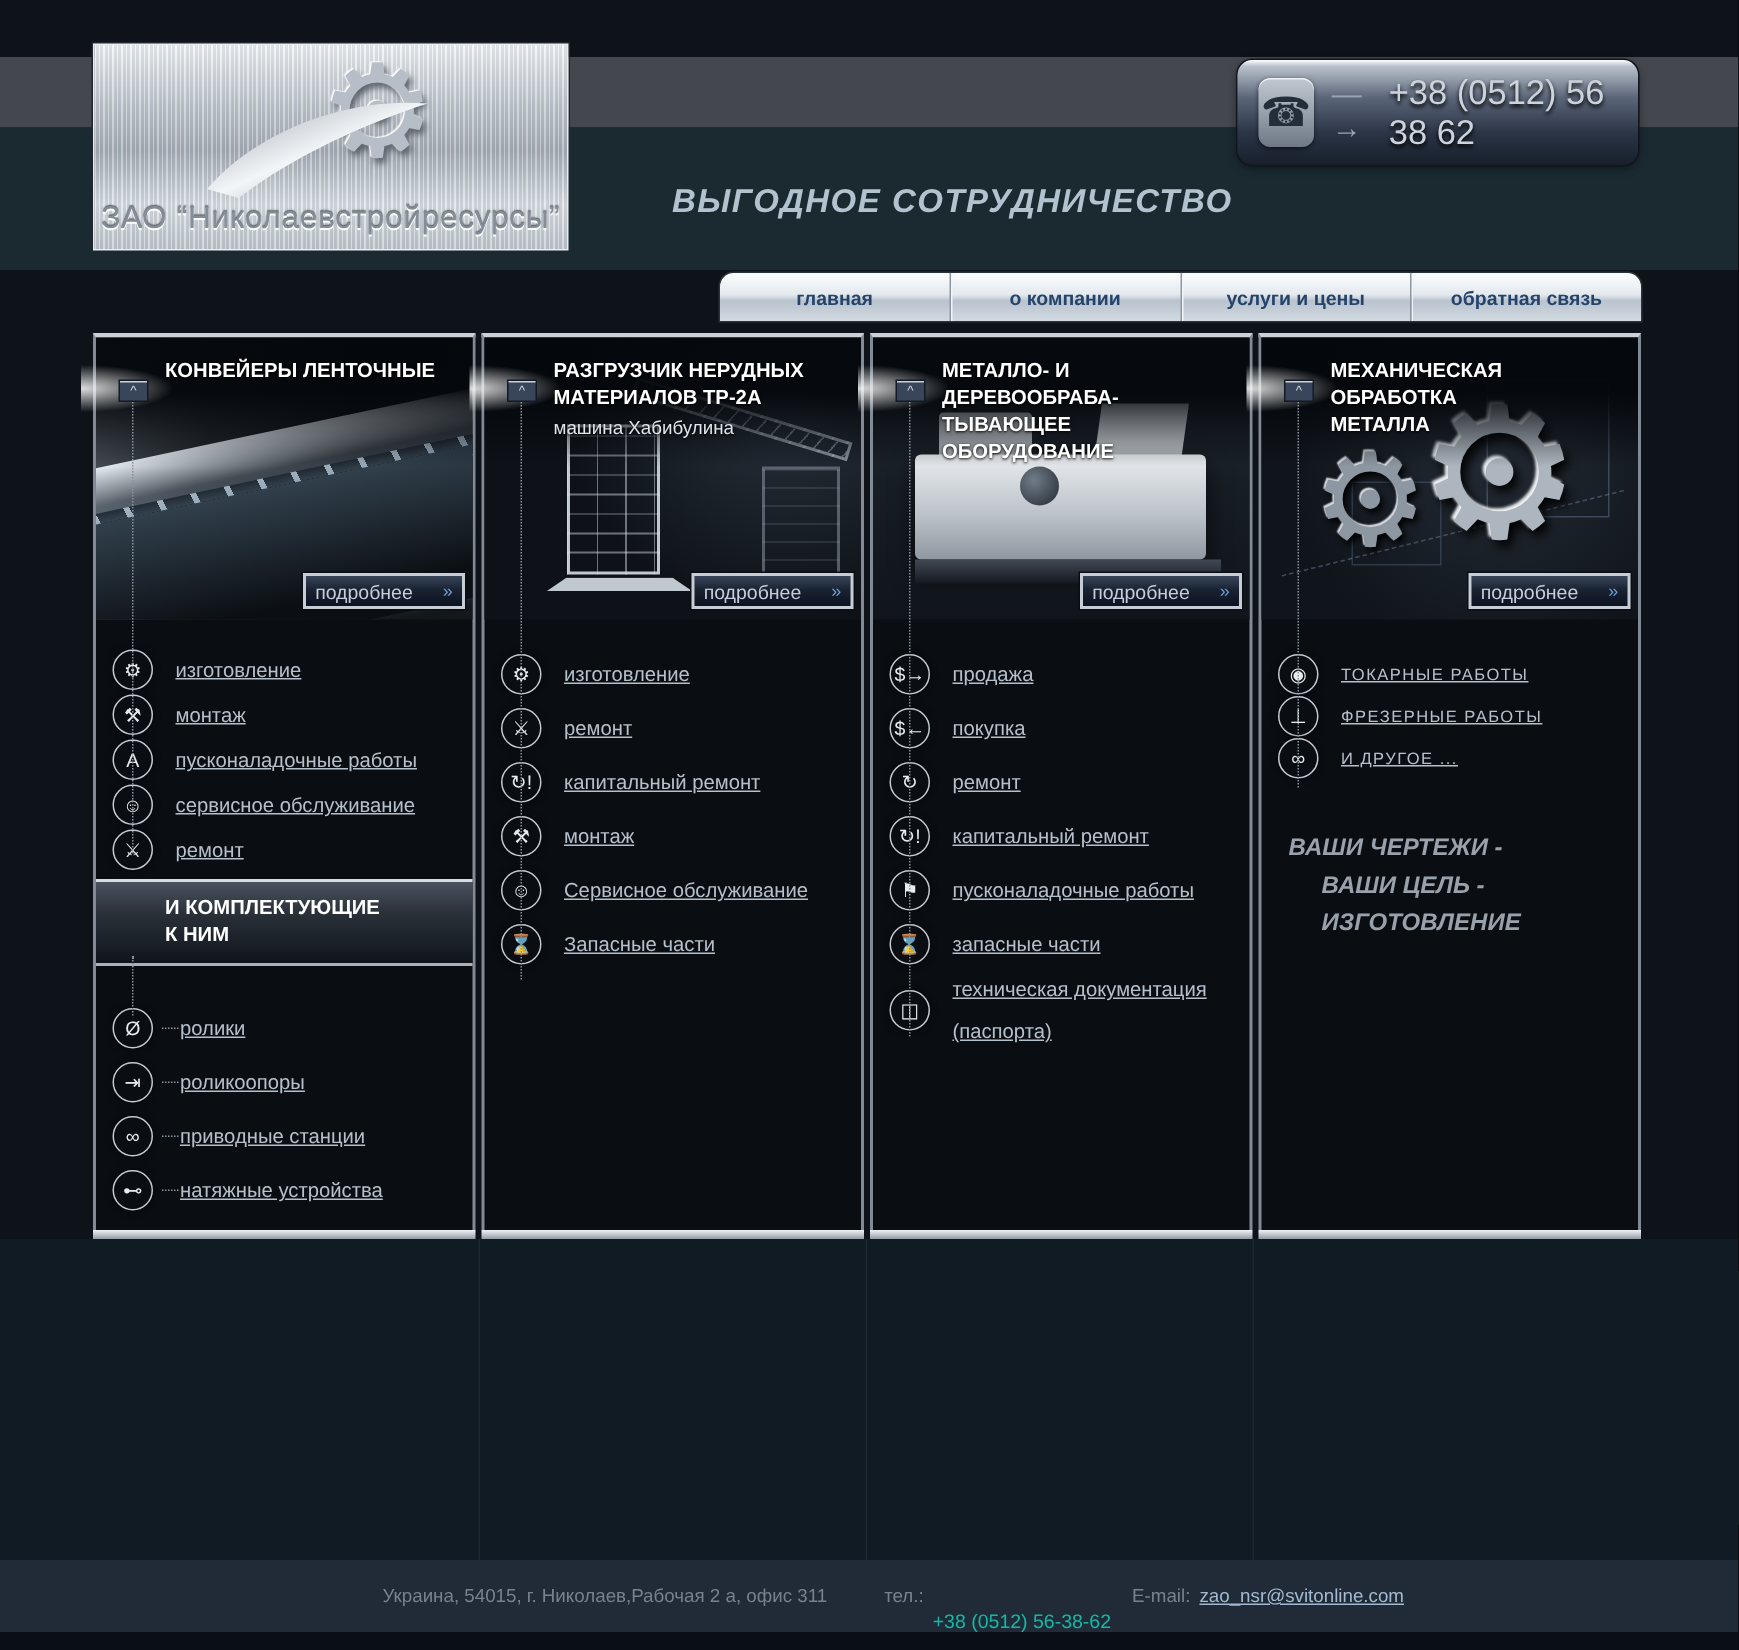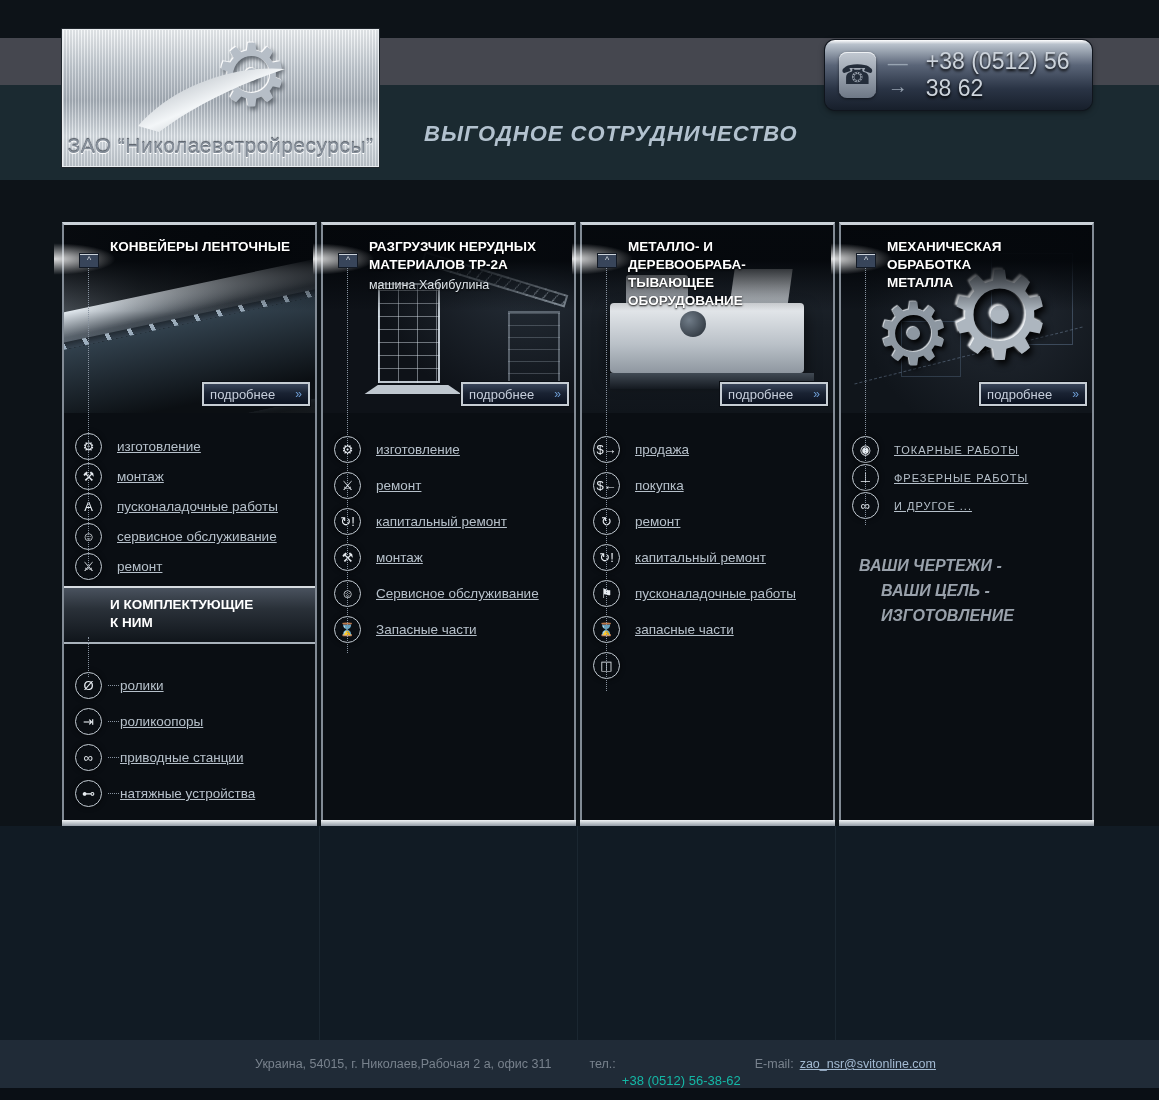--- a/index.html
+++ b/index.html
@@ -19,21 +19,21 @@
             linear-gradient(180deg,#f2f5f7 0%, #c6cdd4 28%, #a9b1ba 52%, #dde3e8 78%, #c3cad1 100%);
           cursor:pointer; }
   .logo-gear { position:absolute; left:150px; top:2px; font-size:86px; line-height:1;
                color:#b6bec7; text-shadow:-1px -1px 1px #ffffff, 2px 3px 4px #5c636b; }
   .logo-swoosh { position:absolute; left:70px; top:32px; }
   .logo-text { position:absolute; bottom:8px; width:100%; text-align:center;
                font-size:21px; color:#848d98; letter-spacing:.5px;
                text-shadow:0 1px 0 #ffffff, 0 -1px 1px #4e555e; }
 
   
-  .tagline { position:absolute; left:424px; top:121px; font-style:italic; font-weight:bold;
+  .tagline { position:absolute; left:448px; top:121px; font-style:italic; font-weight:bold;
              font-size:22px; letter-spacing:1px; color:#b3c2cf; }
 
   
   .phone-box { position:absolute; left:825px; top:40px; width:267px; height:70px;
                border-radius:10px; display:flex; align-items:center; padding-left:14px;
                background:linear-gradient(180deg,#ffffff 0%, #b9c2cc 6%, #5a6578 36%, #2a3445 70%, #171f2b 100%);
                box-shadow:0 0 0 1px #10151d, 0 2px 6px rgba(0,0,0,.5); }
   .phone-icon-box { width:46px; height:46px; border-radius:8px;
                background:linear-gradient(180deg,#c2c9d2,#6e788 6);
                background:linear-gradient(180deg,#c2c9d2,#6e7886);
@@ -197,20 +197,26 @@
   <div class="tagline">ВЫГОДНОЕ СОТРУДНИЧЕСТВО</div>
 
   <div class="phone-box">
     <span class="phone-icon-box">
       <span class="phone-glyph">☎</span>
     </span>
     <span class="phone-arrow">—→</span>
     <span class="phone-number">+38 (0512) 56 38 62</span>
   </div>
 
+  <nav class="nav">
+    <div class="nav-tab">главная</div>
+    <div class="nav-tab">о компании</div>
+    <div class="nav-tab">услуги и цены</div>
+    <div class="nav-tab">обратная связь</div>
+  </nav>
 
   <div class="content">
 
     <section class="panel p0">
       <div class="vline"></div>
       <div class="vline-sub"></div>
       <div class="flare"></div>
       <div class="chevron-box">^</div>
       <div class="hero hero1">
         <div class="art a-rail"></div>
@@ -402,20 +408,24 @@
             </span>
           </div>
           <div class="link-row">
             <span class="link-icon">⌛</span>
             <span class="link-text">
               <a class="link" href="#">запасные части</a>
             </span>
           </div>
           <div class="link-row">
             <span class="link-icon">◫</span>
+            <span class="link-text">
+              <a class="link" href="#">техническая документация</a>
+              <a class="link link-line2" href="#">(паспорта)</a>
+            </span>
           </div>
         </div>
     </section>
 
     <section class="panel p3">
       <div class="vline"></div>
       <div class="flare"></div>
       <div class="chevron-box">^</div>
       <div class="hero hero4">
         <div class="art g-bp1"></div>

